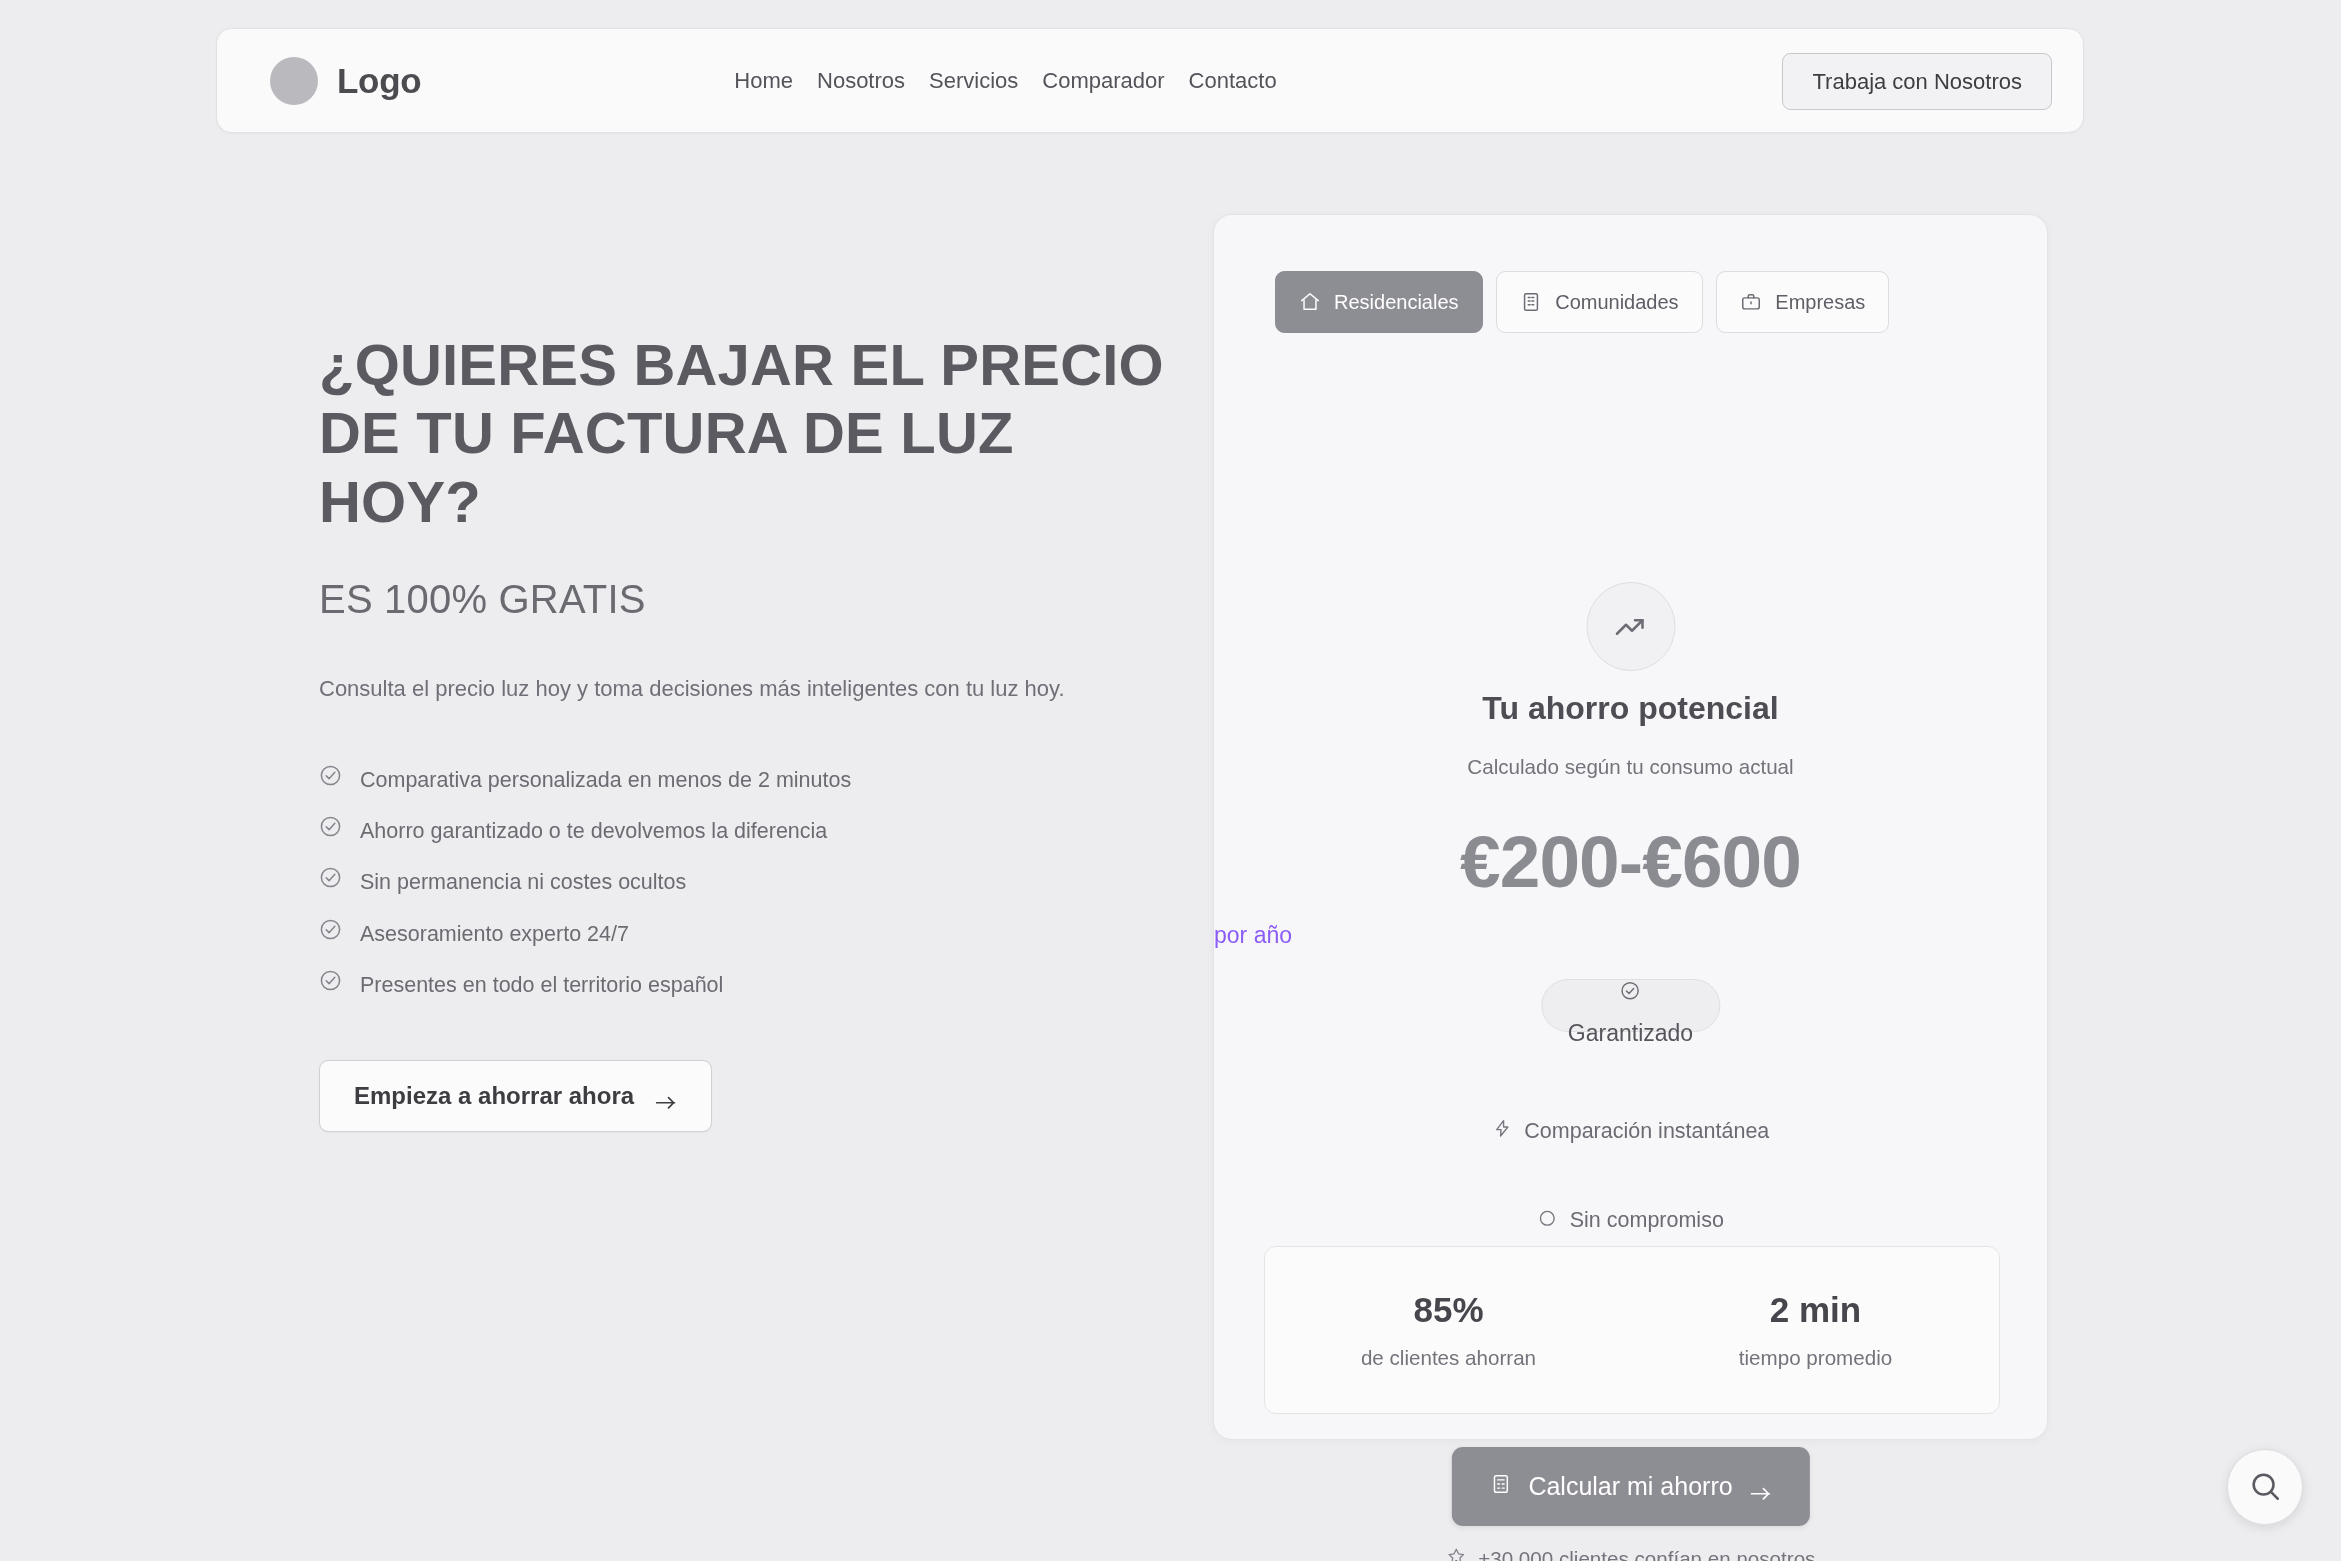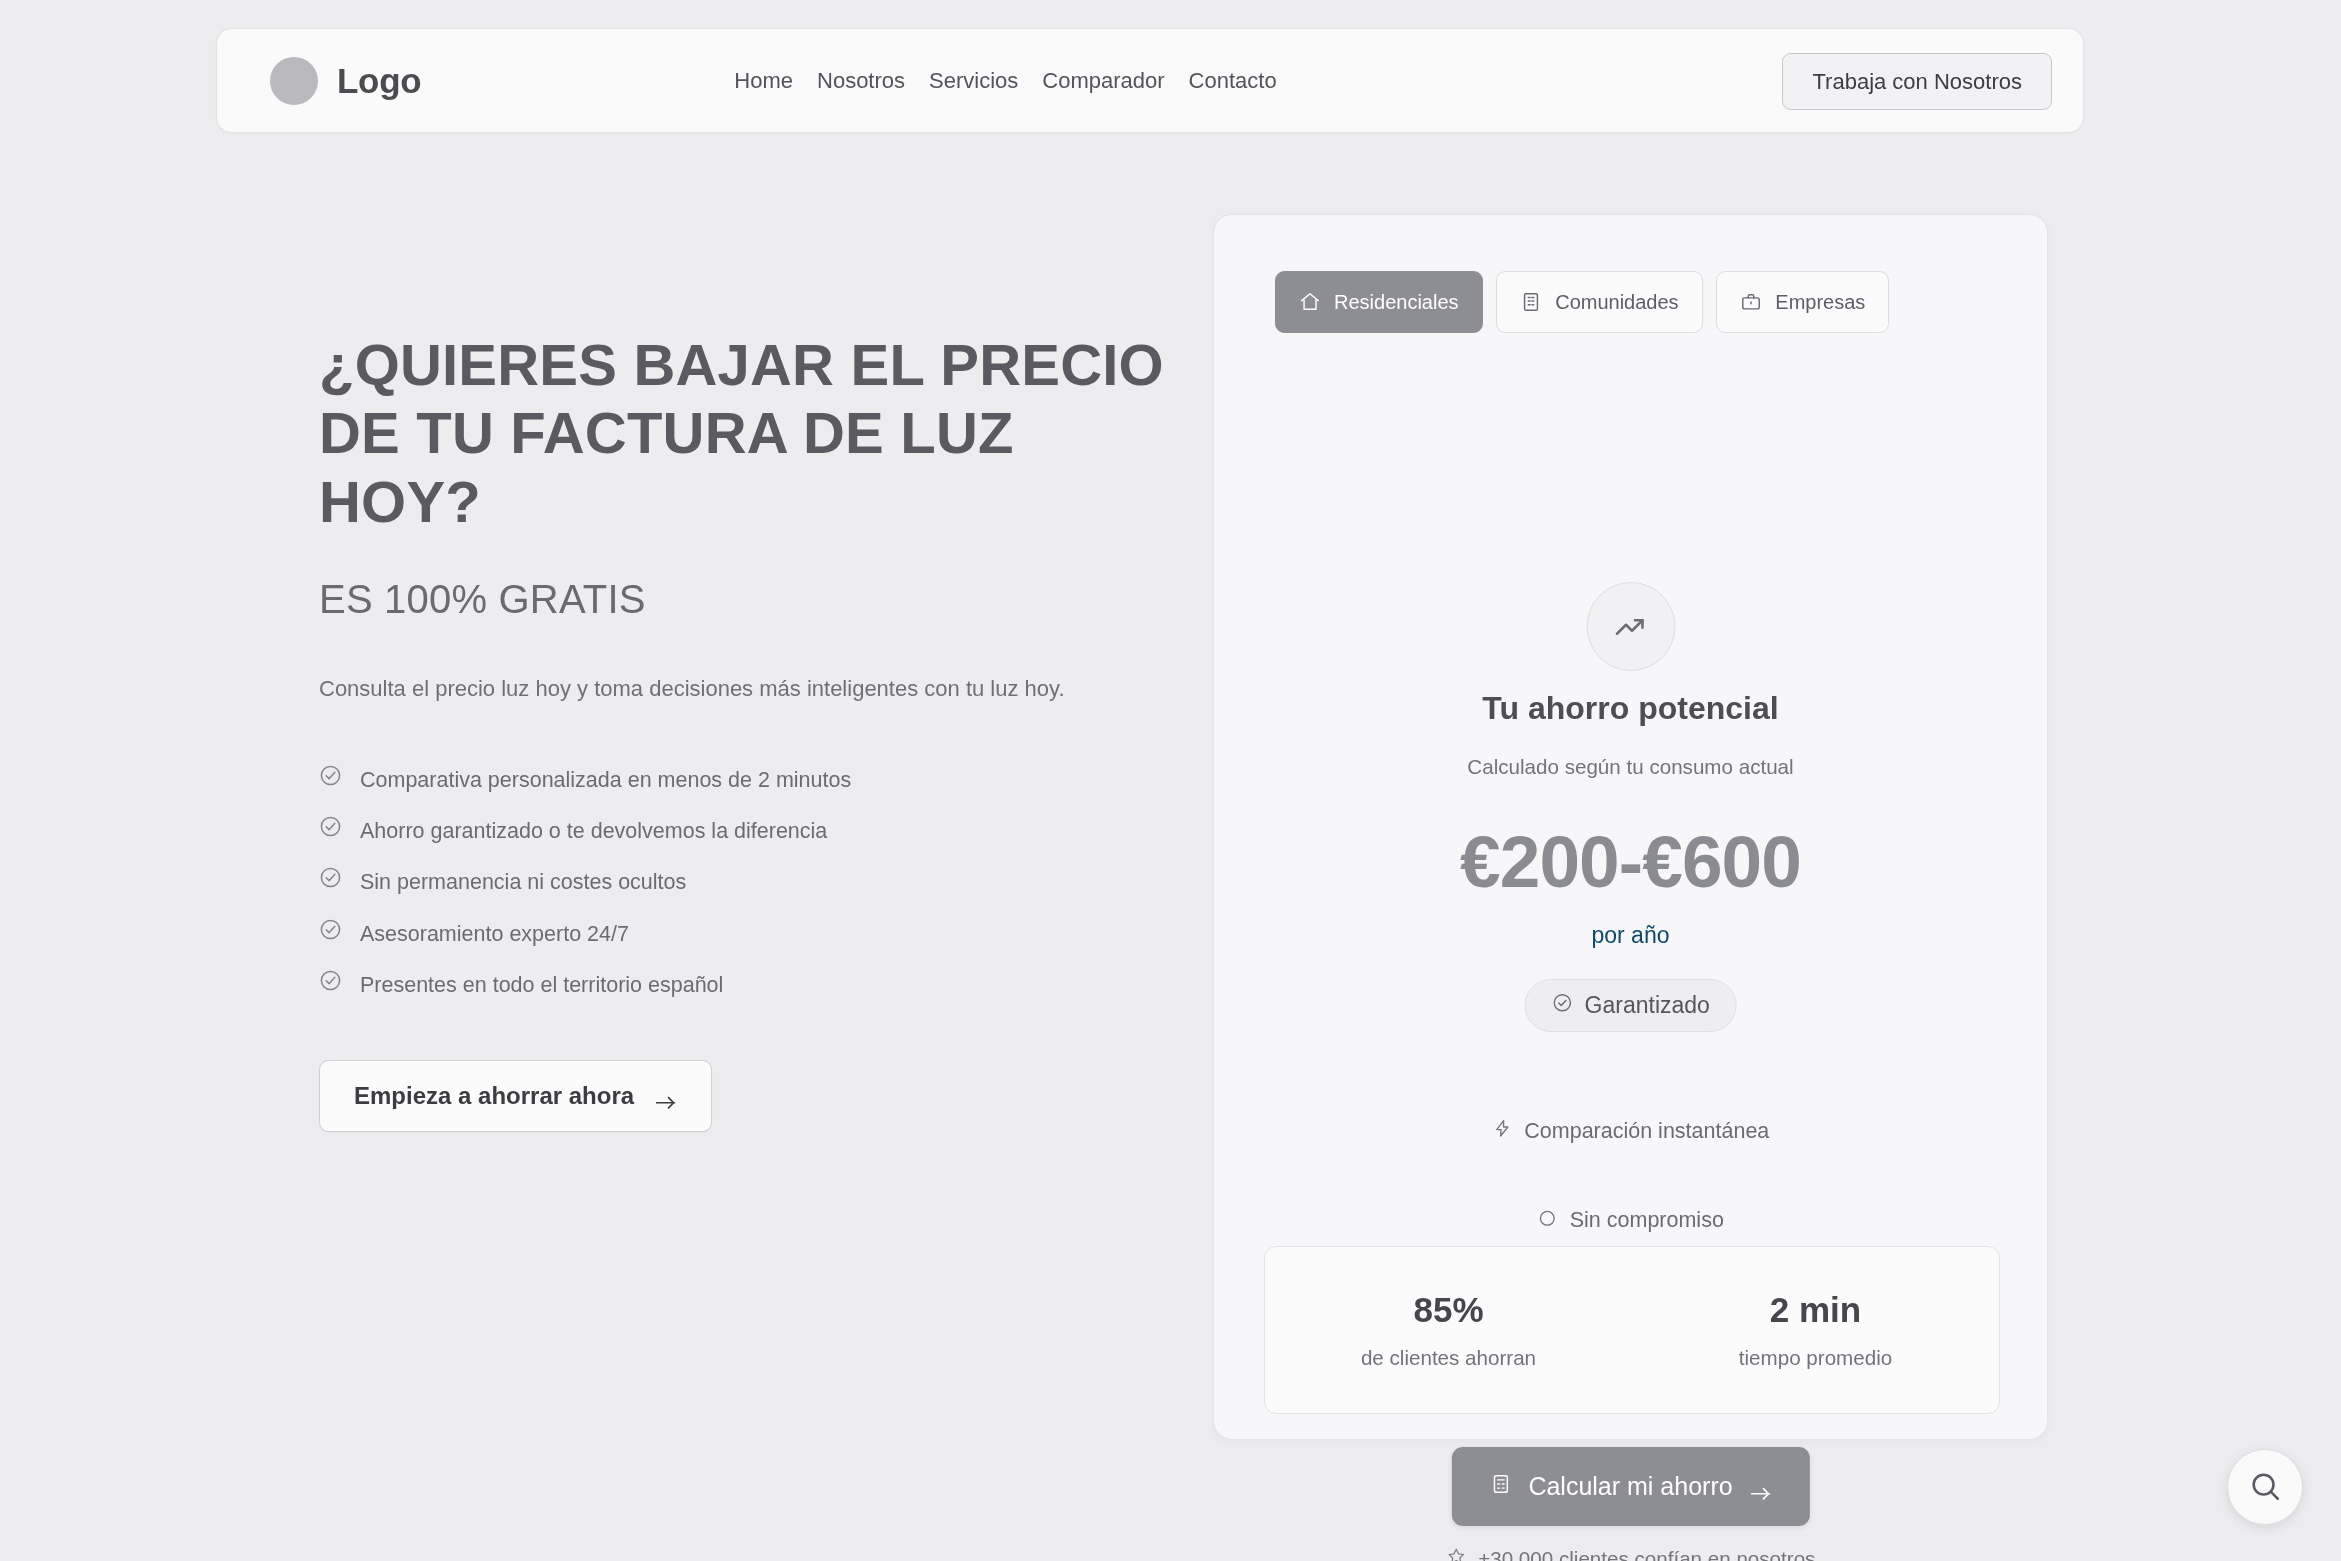--- a/index.html
+++ b/index.html
@@ -213,39 +213,40 @@
     top: 605px; left: 0; right: 0;
     text-align: center;
     font-size: 73px;
     font-weight: 700;
     color: #8b8b92;
     letter-spacing: -0.9px;
   }
   .price-unit {
     position: absolute;
     top: 707px; left: 0; right: 0;
-    text-align: center;
+    text-align: left;
     font-size: 23px;
-    color: #0c4a6e;
+    color: #8b5cf6;
   }
   .guarantee-pill {
     position: absolute;
     top: 764px;
     left: 50%;
     transform: translateX(-50%);
     height: 53px;
     padding: 0 26px;
     display: flex;
     align-items: center;
     gap: 12px;
     background: #eeeef1;
     border: 0.9px solid #e0e0e4;
     border-radius: 27px;
     font-size: 23px;
     color: #55555c;
+    flex-direction: column;
   }
   .mini-list {
     position: absolute;
     top: 859px; left: 0; right: 0;
     display: flex;
     flex-direction: column;
     align-items: center;
     gap: 19px;
   }
   .mini-row {

